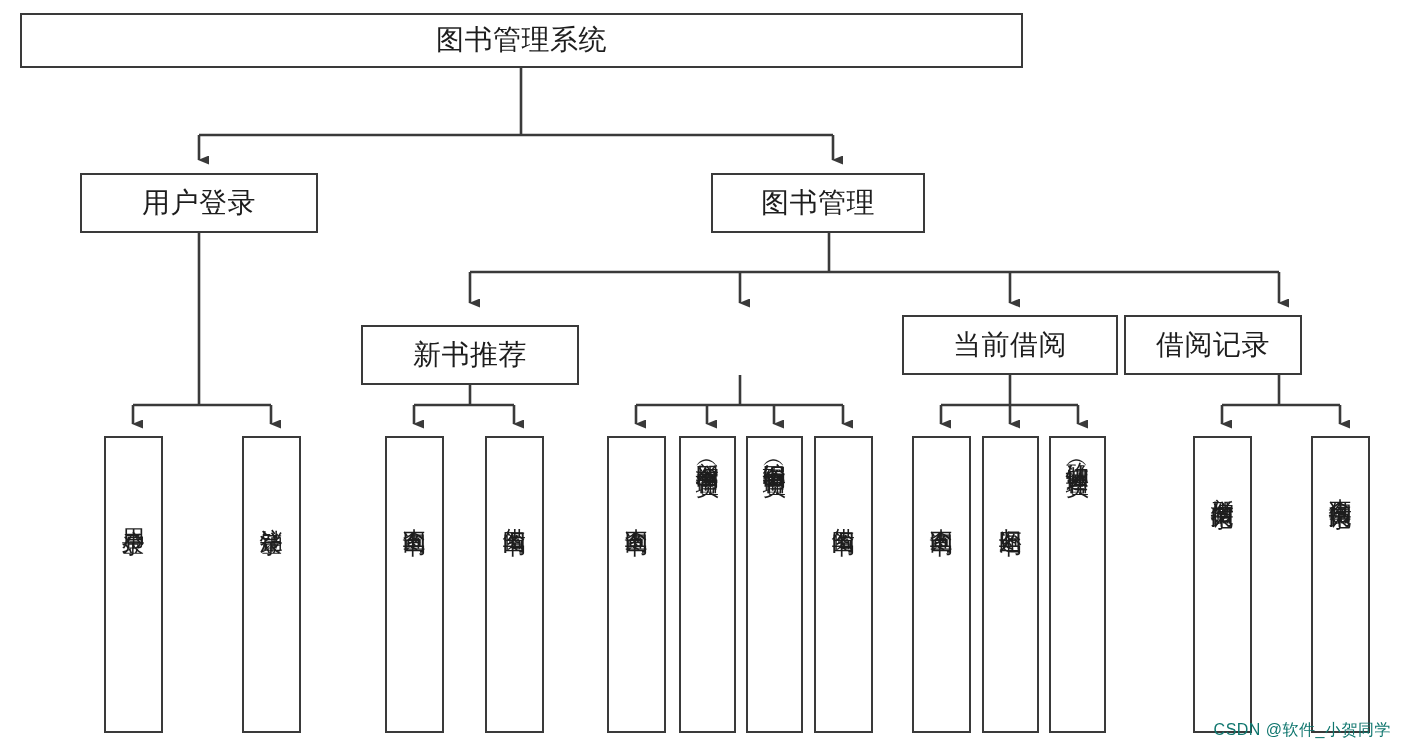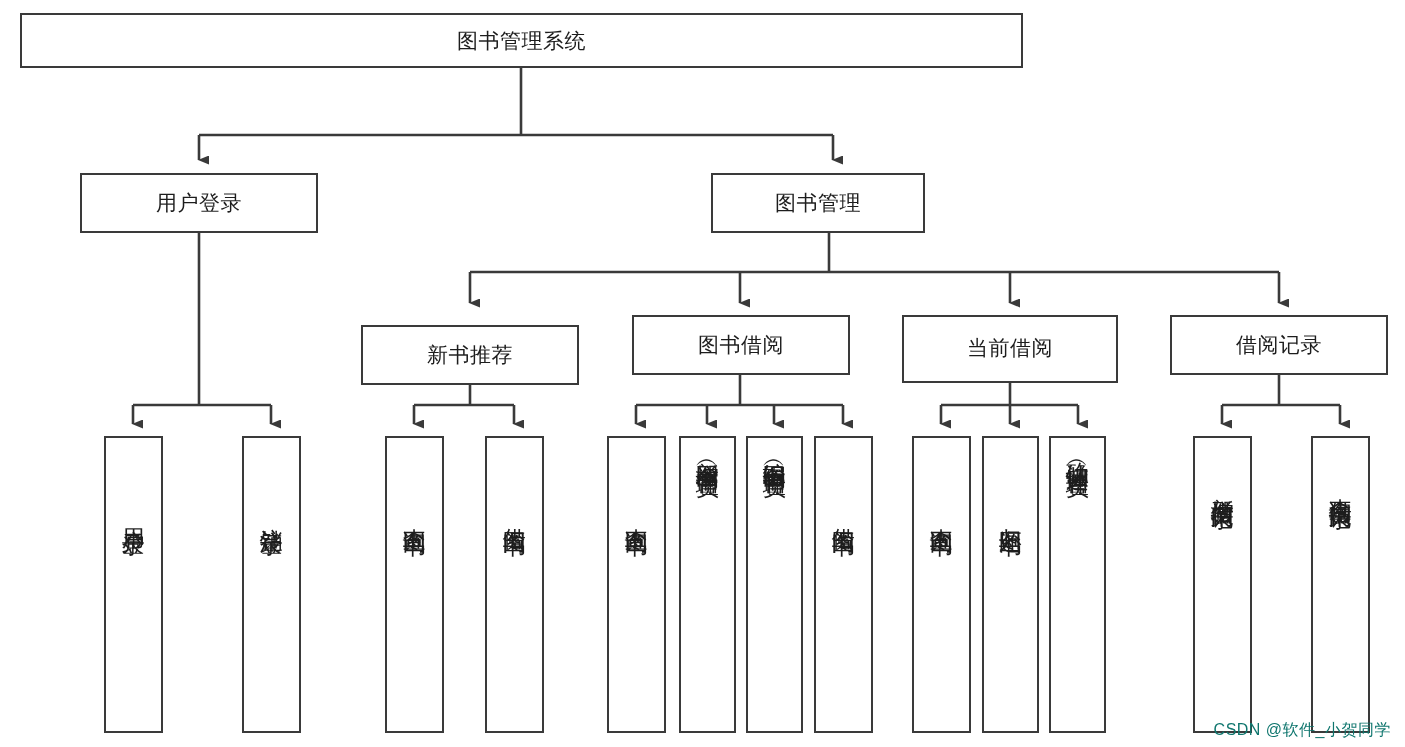--- a/index.html
+++ b/index.html
@@ -35,21 +35,21 @@
     color: #1d1d1d;
     z-index: 3;
   }
   .node .lbl {
     display: block;
     text-align: center;
     line-height: 1.02;
     letter-spacing: 0.5px;
   }
   .node.horiz .lbl {
-    font-size: 21px;
+    font-size: 28px;
     white-space: nowrap;
   }
   .node.vert {
     align-items: flex-start;
     padding-top: 0;
   }
   .node.vert .lbl {
     writing-mode: vertical-rl;
     text-orientation: upright;
     font-size: 23px;
@@ -132,27 +132,24 @@
   <div class="node horiz" style="left:80px; top:173px; width:238px; height:60px;">
     <span class="lbl">用户登录</span>
   </div>
   <div class="node horiz" style="left:711px; top:173px; width:214px; height:60px;">
     <span class="lbl">图书管理</span>
   </div>
 
   <div class="node horiz" style="left:361px; top:315px; width:218px; height:60px;margin-top:10px;">
     <span class="lbl">新书推荐</span>
   </div>
-  <div class="node horiz" style="left:632px; top:315px; width:218px; height:60px;">
-    <span class="lbl">图书借阅</span>
-  </div>
-  <div class="node horiz" style="left:902px; top:315px; width:216px; height:68px;font-family:Liberation Serif, serif;">
+  <div class="node horiz" style="left:902px; top:315px; width:216px; height:60px;font-family:Liberation Serif, serif;">
     <span class="lbl">当前借阅</span>
   </div>
-  <div class="node horiz" style="left:1170px; top:315px; width:218px; height:60px;">
+  <div class="node horiz" style="left:1124px; top:315px; width:178px; height:60px;">
     <span class="lbl">借阅记录</span>
   </div>
 
   <div class="node vert" style="left:104px; top:436px; width:59px; height:297px;">
     <span class="lbl" style="margin-top:72px;">用户登录</span>
   </div>
   <div class="node vert" style="left:242px; top:436px; width:59px; height:297px;">
     <span class="lbl" style="margin-top:72px;">注销登录</span>
   </div>
 

